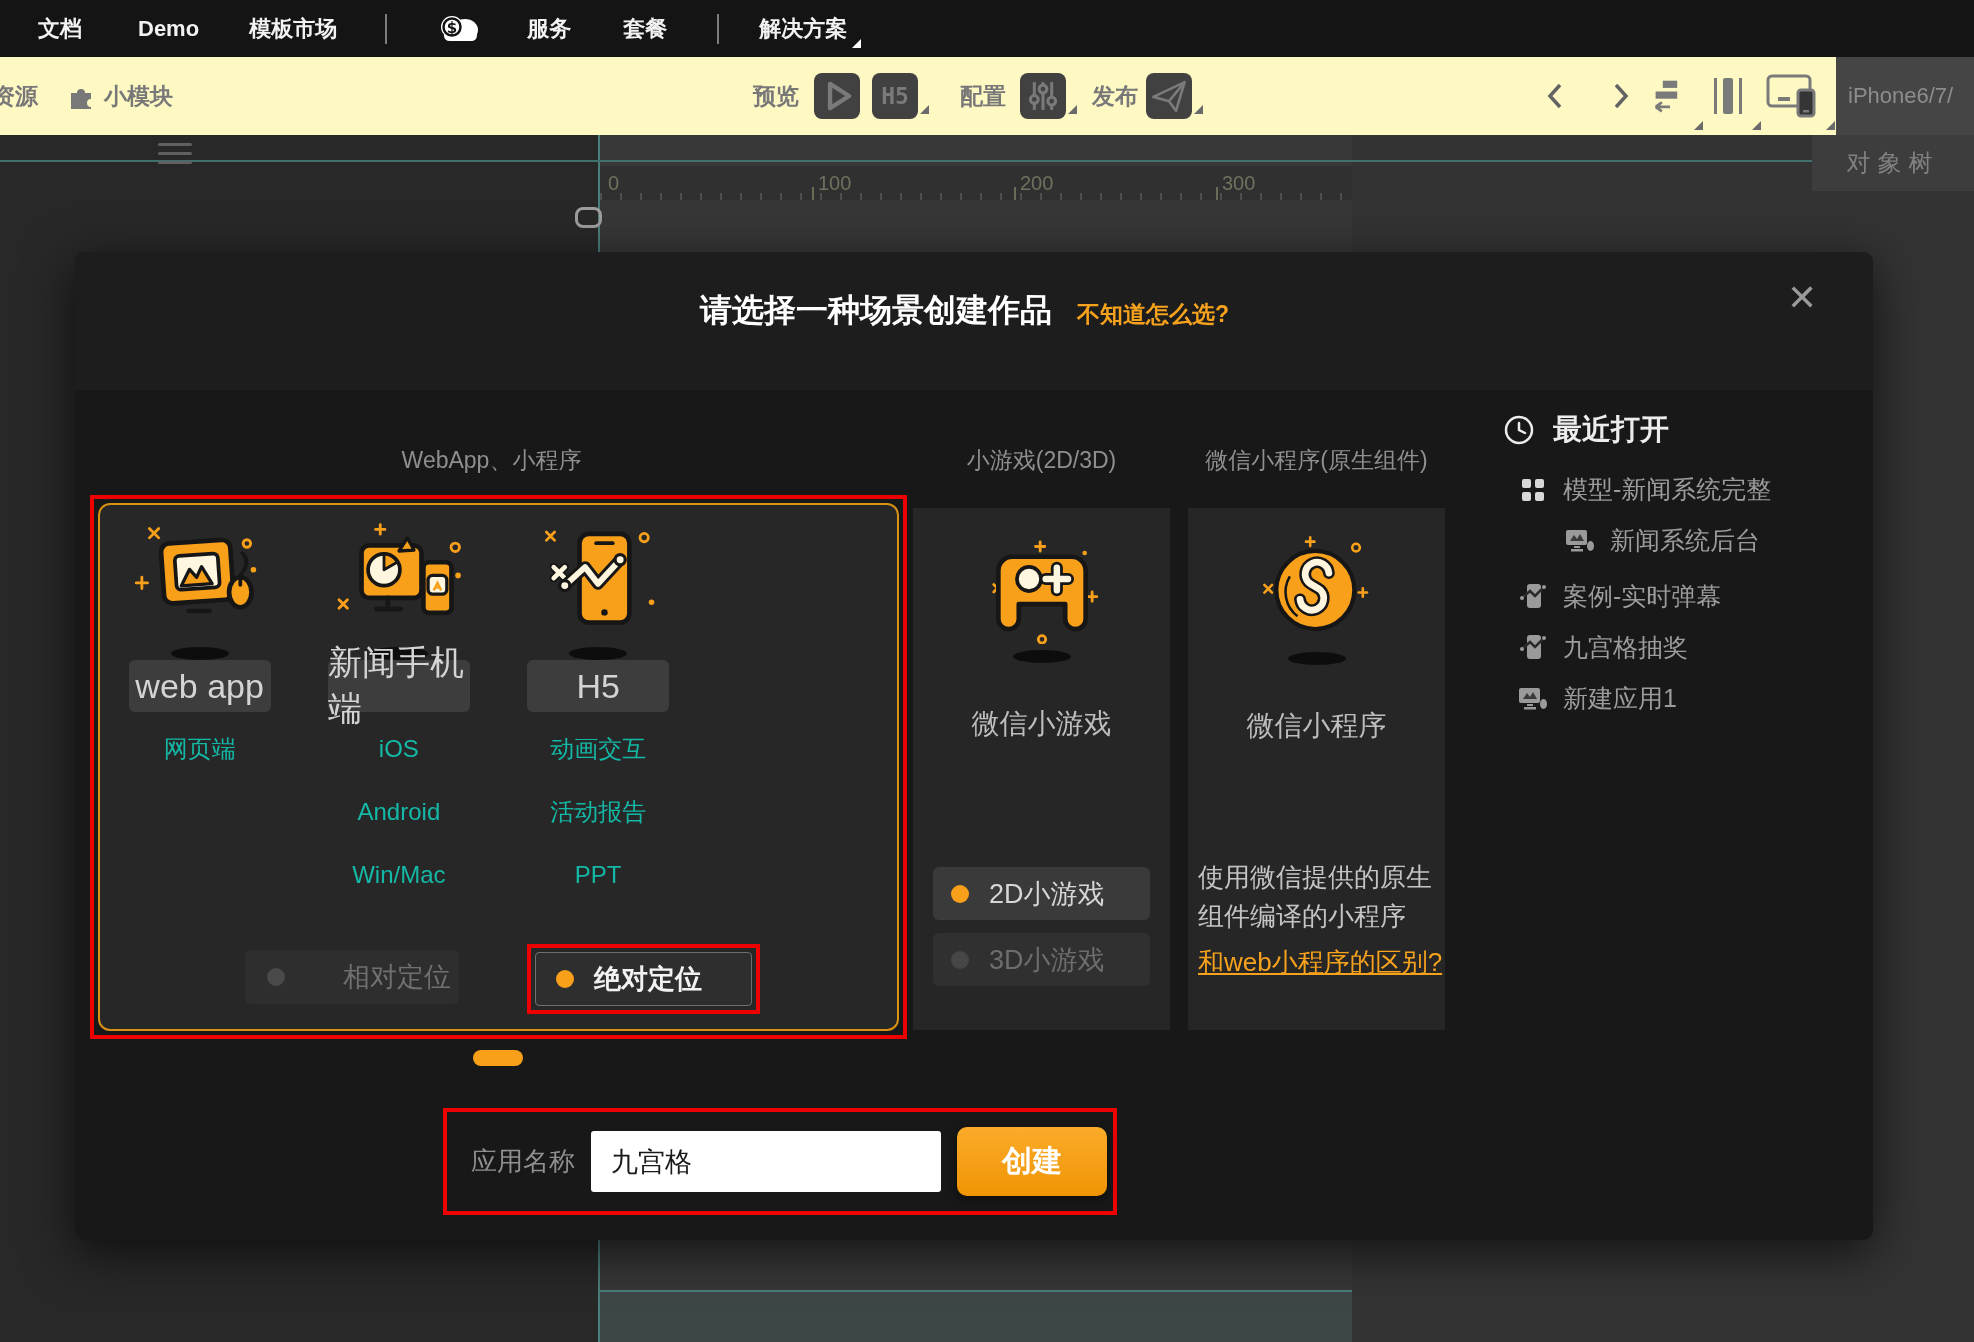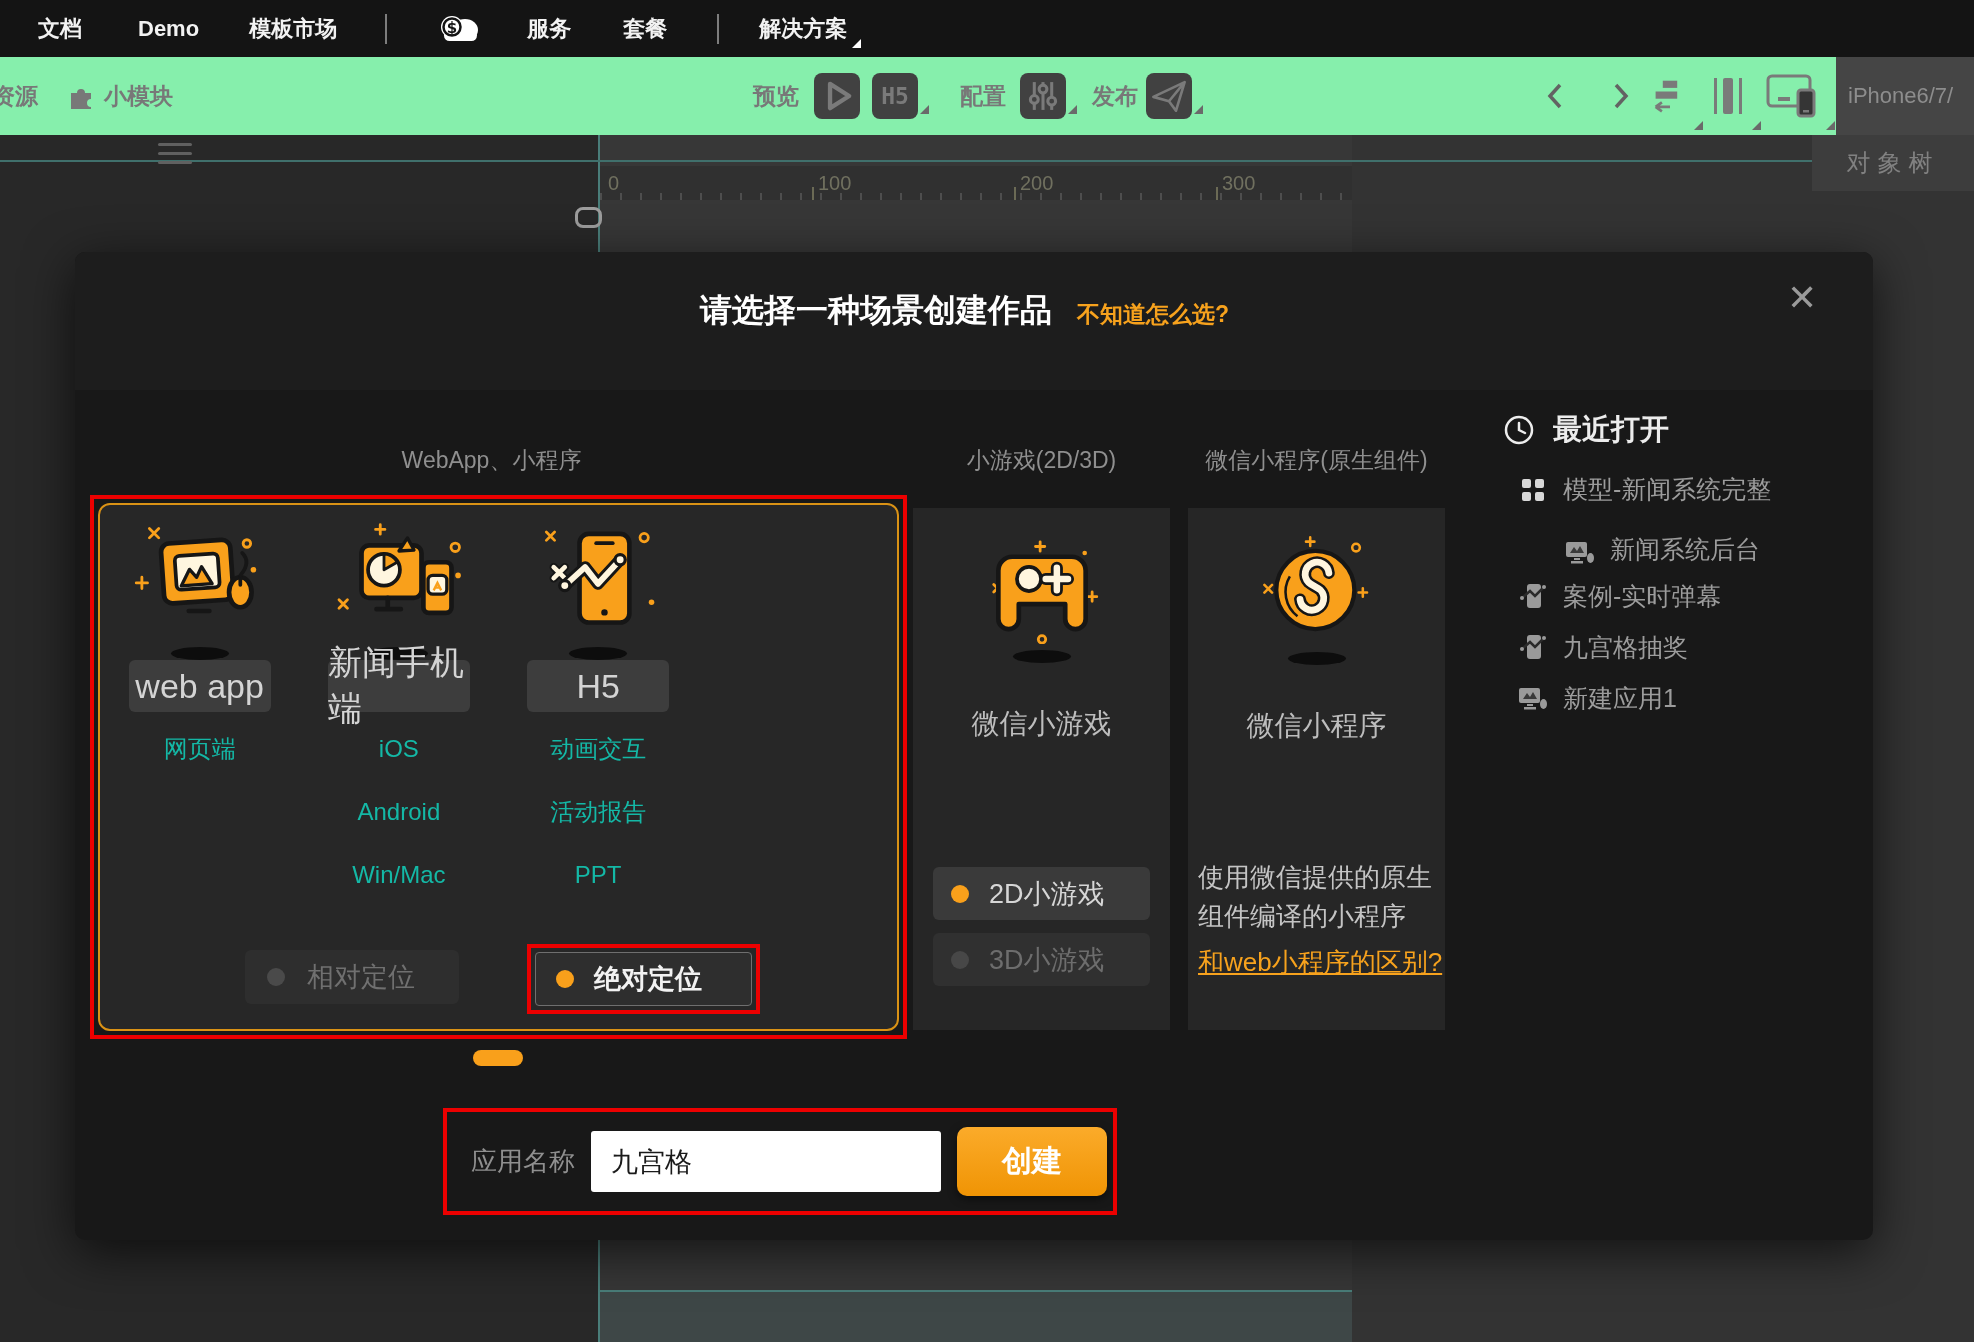--- a/index.html
+++ b/index.html
@@ -8,21 +8,21 @@
   .abs{position:absolute;}
 
   
   #navbar{left:0;top:0;width:1974px;height:57px;background:#141414;display:flex;align-items:center;z-index:5;}
   .nav-item{color:#f2f2f2;font-size:22px;font-weight:700;cursor:pointer;white-space:nowrap;}
   .nav-div{width:2px;height:30px;background:#7d7d7d;}
   .solutions-wrap{display:flex;align-items:flex-end;}
   .solutions-tri{width:0;height:0;border-left:9px solid transparent;border-bottom:9px solid #fff;margin-left:5px;margin-bottom:-4px;}
 
   
-  #toolbar{left:0;top:57px;width:1974px;height:78px;background:#86efac;z-index:4;}
+  #toolbar{left:0;top:57px;width:1974px;height:78px;background:#fef9c3;z-index:4;}
   .tb-label{position:absolute;top:0;height:78px;display:flex;align-items:center;color:#787878;font-size:23px;font-weight:700;}
   .tb-btn{position:absolute;top:16px;width:46px;height:46px;background:#414141;border-radius:8px;display:flex;align-items:center;justify-content:center;}
   .corner::after{content:"";position:absolute;right:-11px;bottom:5px;border-left:9px solid transparent;border-bottom:9px solid #6a6a6a;}
   .tb-icon{position:absolute;top:0;height:78px;display:flex;align-items:center;justify-content:center;}
   #device-label{position:absolute;left:1836px;top:0;width:138px;height:78px;background:#454545;color:#8d8d8d;font-size:22px;display:flex;align-items:center;padding-left:12px;box-sizing:border-box;}
 
   
   #left-panel{left:0;top:135px;width:598px;height:1207px;background:#282828;}
   #canvas{left:598px;top:135px;width:754px;height:1207px;background:#373737;border-left:2px solid #4A7E7A;box-sizing:border-box;}
   #right-panel{left:1352px;top:135px;width:622px;height:1207px;background:#333333;}
@@ -54,21 +54,21 @@
      display:grid;grid-template-columns:repeat(4,1fr);padding-top:16px;box-sizing:border-box;}
   .scene-col{display:flex;flex-direction:column;align-items:center;}
   .icon-shadow{width:58px;height:13px;border-radius:50%;background:#0d0d0d;margin-top:6px;}
   .label-btn{width:142px;height:52px;background:#3d3d3d;border-radius:6px;color:#d4d4d4;
      font-size:34px;display:flex;align-items:center;justify-content:center;cursor:pointer;}
   .col-items{margin-top:22px;text-align:center;}
   .col-items div{color:#14b8a6;font-size:24px;line-height:30px;margin-bottom:33px;}
 
   .radio-pill{display:flex;align-items:center;border-radius:6px;}
   .radio-dot{width:18px;height:18px;border-radius:50%;}
-  #radio-rel{left:170px;top:698px;width:214px;height:54px;background:#2e2e2e;}
+  #radio-rel{left:170px;top:698px;width:214px;height:54px;background:#2e2e2e;gap:36px;}
   #radio-rel .radio-dot{background:#4a4a4a;margin-left:22px;}
   #radio-rel span{color:#707070;font-size:27px;margin-left:22px;}
   #radio-abs-box{left:452px;top:692px;width:233px;height:70px;border:4px solid #EC0000;box-sizing:border-box;}
   #radio-abs{position:absolute;inset:4px;background:#2e2e2e;border:1px solid #6f6f6f;border-radius:4px;display:flex;align-items:center;}
   #radio-abs .radio-dot{background:#F9A01B;margin-left:20px;}
   #radio-abs span{color:#f2f2f2;font-size:27px;font-weight:700;margin-left:20px;}
   #carousel-dash{left:398px;top:798px;width:50px;height:16px;border-radius:9px;background:#F9A01B;}
 
   
   .scene-panel{position:absolute;top:256px;width:257px;height:522px;background:#262626;display:flex;flex-direction:column;align-items:center;}
@@ -83,21 +83,21 @@
   #opt-3d .radio-dot{background:#474747;margin-left:18px;}
   #opt-3d span{color:#6d6d6d;font-size:27px;margin-left:20px;}
   #native-desc{position:absolute;left:10px;top:350px;width:240px;color:#c4c4c4;font-size:26px;line-height:39px;text-align:left;}
   #native-link{position:absolute;left:10px;top:437px;color:#F7A21D;font-size:26px;text-decoration:underline;cursor:pointer;white-space:nowrap;}
 
   
   #recent-header{left:1428px;top:158px;display:flex;align-items:center;}
   #recent-header span{color:#ececec;font-size:29px;font-weight:600;margin-left:18px;}
   #recent-list{left:1428px;top:212px;width:420px;}
   .recent-item{display:flex;align-items:center;height:51px;cursor:pointer;}
-  .recent-item.indent{padding-left:47px;align-items:flex-end;}
+  .recent-item.indent{padding-left:47px;}
   .recent-item.gap{margin-top:5px;}
   .recent-item .ric{width:32px;display:flex;justify-content:center;}
   .recent-item span{color:#9c9c9c;font-size:25px;margin-left:14px;white-space:nowrap;}
 
   
   #form-red{left:368px;top:856px;width:674px;height:107px;border:4px solid #EC0000;box-sizing:border-box;
      display:flex;align-items:center;padding-left:24px;}
   #form-label{color:#8f8f8f;font-size:26px;white-space:nowrap;}
   #app-name-input{margin-left:16px;width:350px;height:61px;border:none;background:#ffffff;border-radius:3px;
      font-size:27px;color:#1a1a1a;padding:0 0 0 20px;box-sizing:border-box;font-family:inherit;outline:none;}

